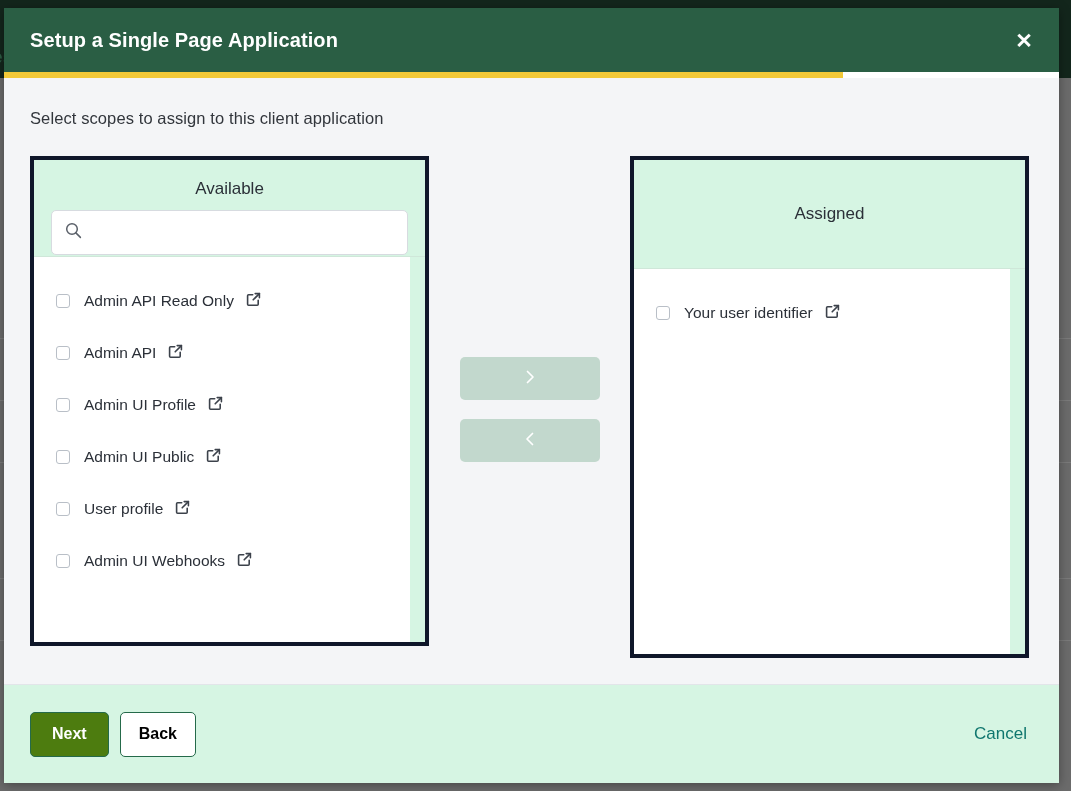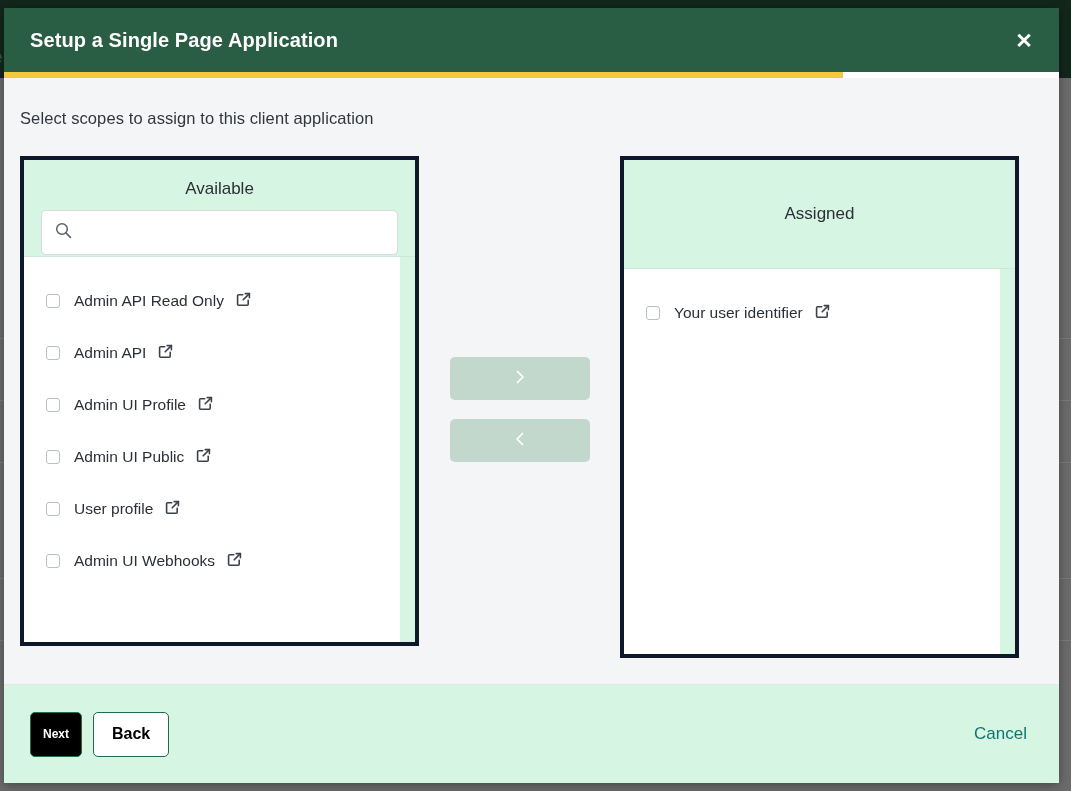--- a/index.html
+++ b/index.html
@@ -63,21 +63,21 @@
   .progress-track {
     height: 6px; background: #ffffff; flex: 0 0 auto;
   }
   .progress-fill {
     height: 6px; background: #f2c938; width: 79.5%;
   }
 
   .modal-body {
     flex: 1 1 auto;
     background: #f4f5f7;
-    padding: 0 16px;
+    padding: 0 26px;
     position: relative;
     overflow: hidden;
   }
 
   .instruction {
     font-size: 16.5px; color: #32363c;
     padding-top: 31px;
     letter-spacing: .1px;
   }
 
@@ -180,24 +180,24 @@
 
   .modal-footer {
     flex: 0 0 auto;
     height: 99px;
     background: #d6f5e3;
     border-top: 1px solid #e2e5e9;
     display: flex; align-items: center;
     padding: 0 26px;
   }
   .btn-next {
-    background: #000000; color: #ffffff;
+    background: #4d7c0f; color: #ffffff;
     border: 1px solid #256a4a; border-radius: 5px;
-    font-size: 12px; font-weight: 700;
-    padding: 0 12px; height: 45px;
+    font-size: 16px; font-weight: 700;
+    padding: 0 21px; height: 45px;
     font-family: "Liberation Sans", sans-serif;
     cursor: pointer;
     margin-right: 11px;
   }
   .btn-back {
     background: #ffffff; color: #000000;
     border: 1px solid #256a4a; border-radius: 5px;
     font-size: 16px; font-weight: 700;
     padding: 0 18px; height: 45px;
     font-family: "Liberation Sans", sans-serif;

